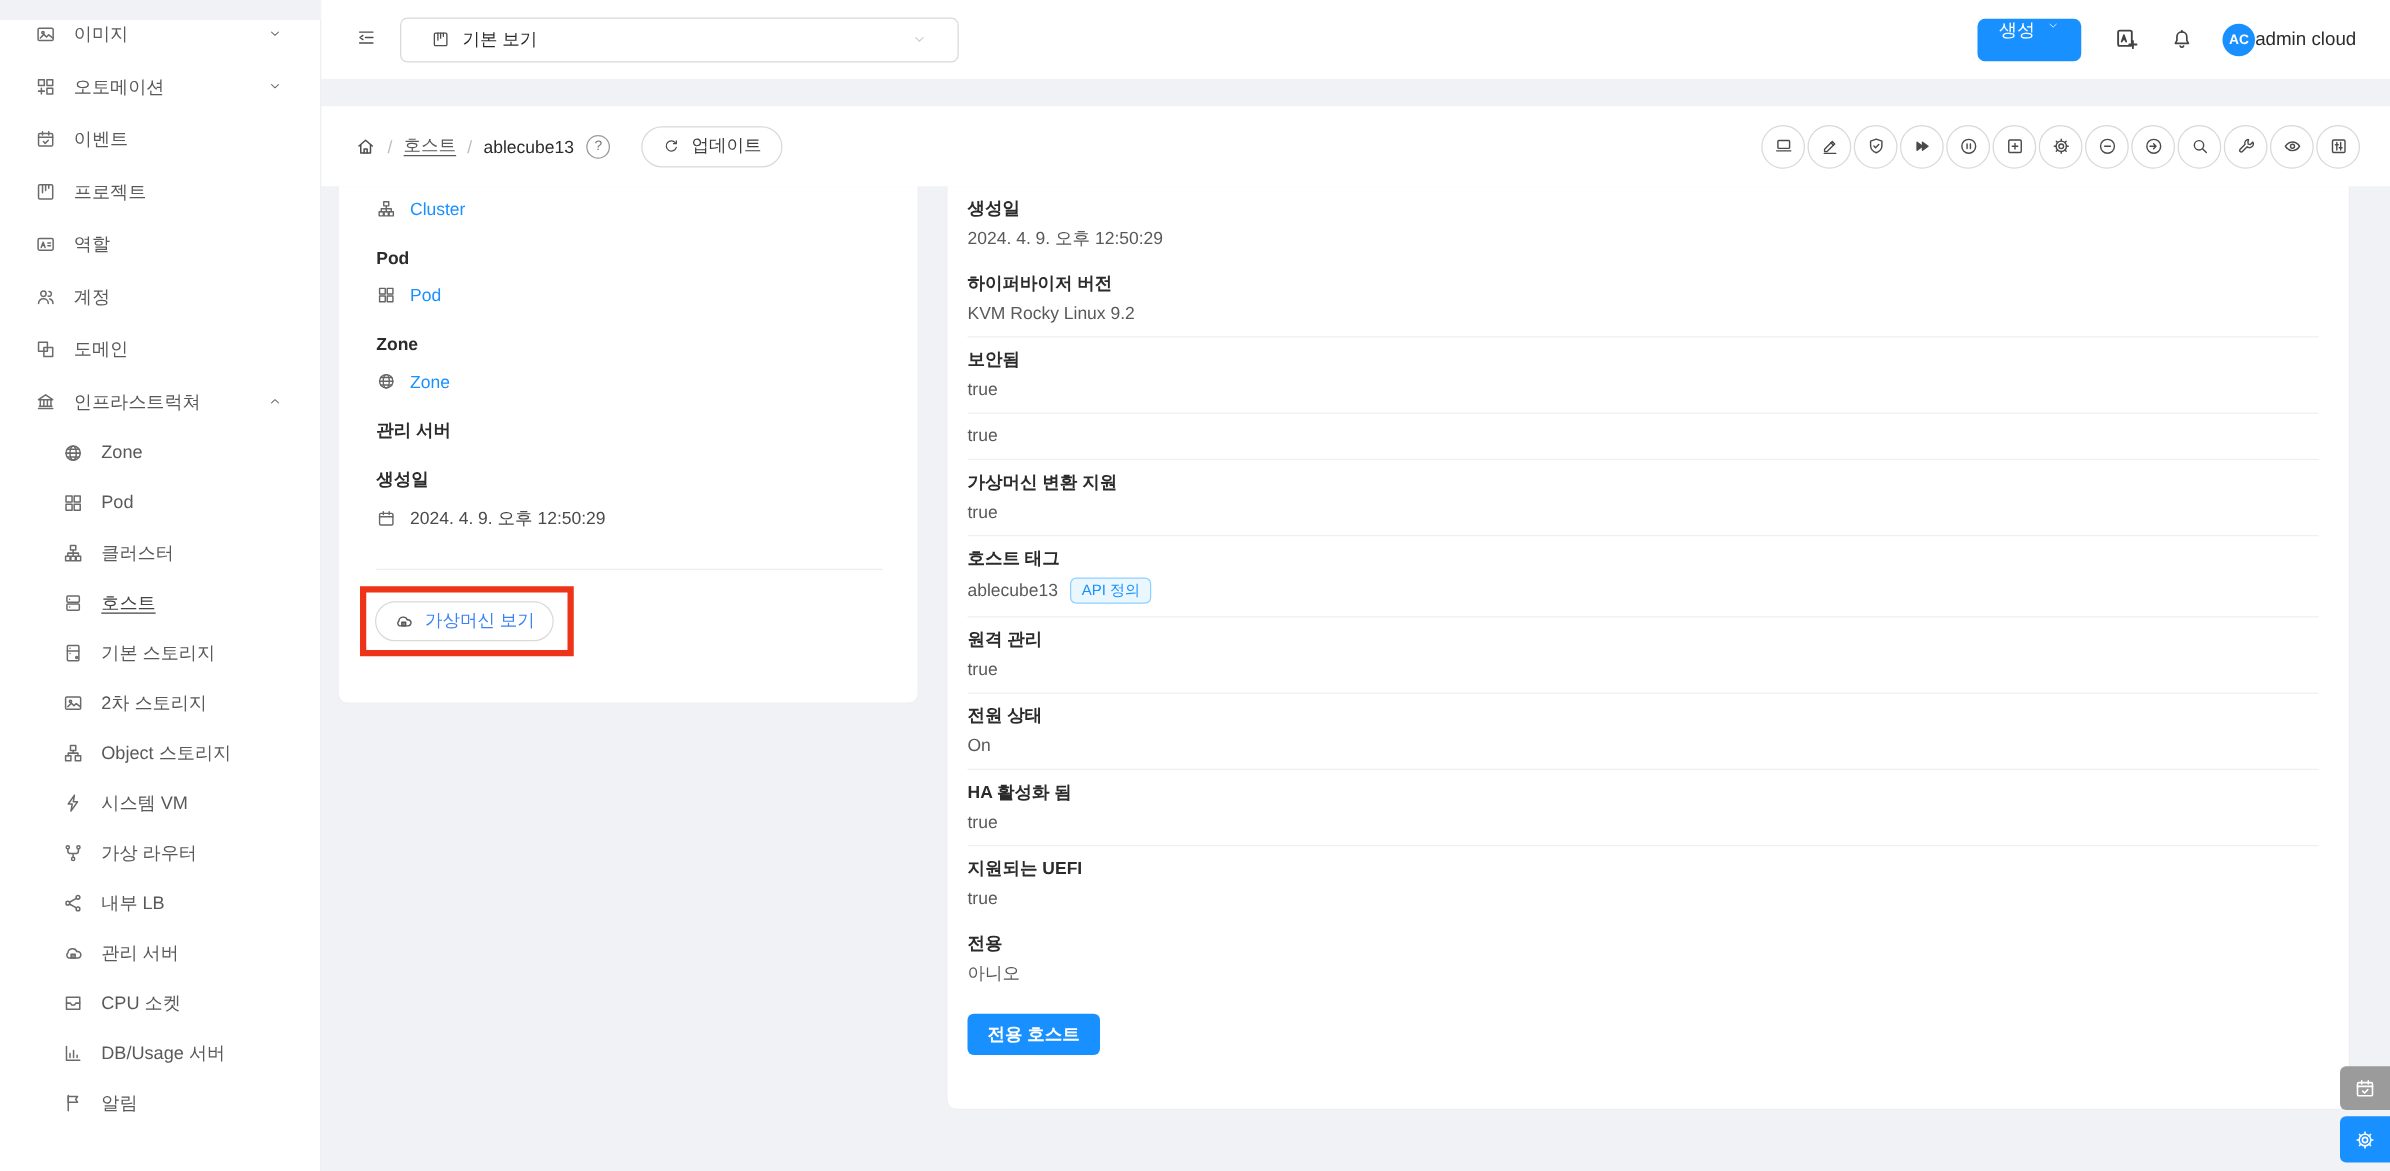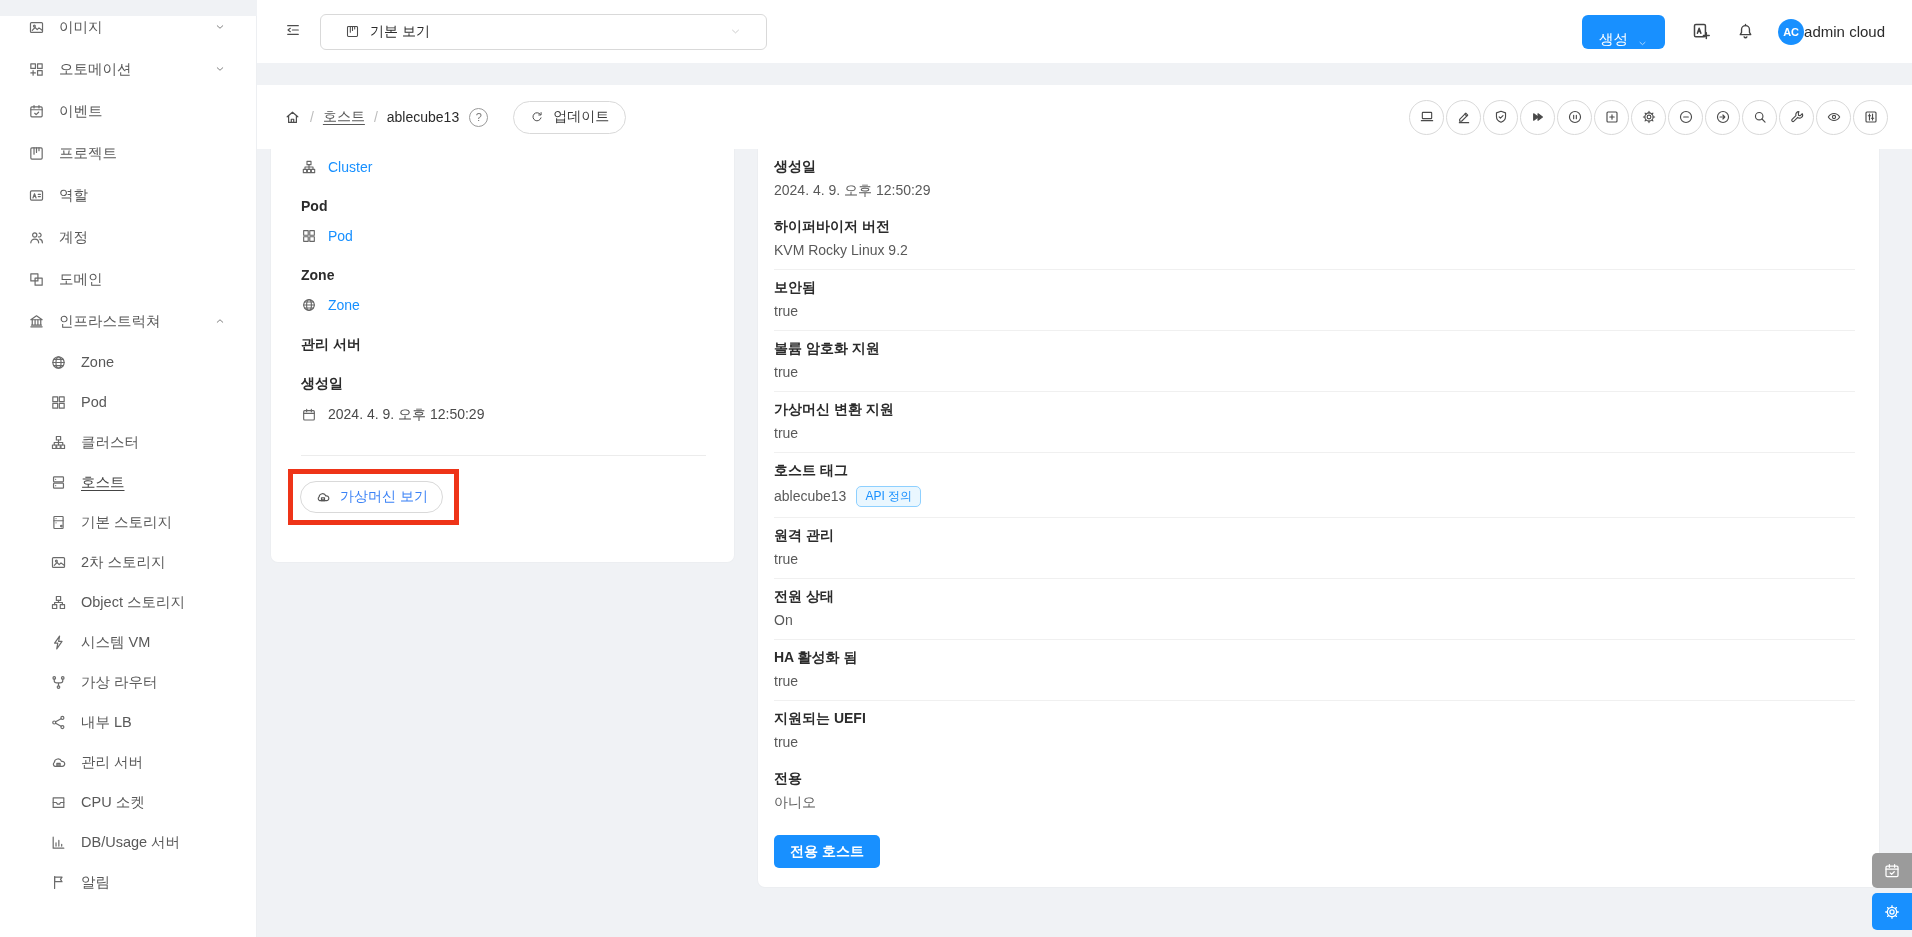--- a/index.html
+++ b/index.html
@@ -26,21 +26,21 @@
   .topbar{position:absolute;left:257px;top:0;width:1655px;height:63px;background:#fff;
     display:flex;align-items:center;padding:0 27px 0 26px;box-sizing:border-box;z-index:4}
   .collapse-btn{width:20px;height:20px;color:#4d4d4d;margin-right:17px;background:none;border:none;padding:0;cursor:pointer}
   .view-select{width:447px;height:36px;border:1px solid #d9d9d9;border-radius:6px;background:#fff;
     display:flex;align-items:center;gap:10px;padding:0 24px;box-sizing:border-box;cursor:pointer}
   .view-select .ic{width:15px;height:15px;color:#4d4d4d}
   .view-select .v-label{color:#2b2b2b}
   .view-select .chev{margin-left:auto;width:13px;height:13px;color:#c9c9c9}
   .topbar-right{margin-left:auto;display:flex;align-items:center}
   .create-btn{height:34px;background:#1890ff;color:#fff;border:none;border-radius:6px;
-    display:flex;align-items:flex-end;gap:9px;padding:0 17px;font-size:14.5px;cursor:pointer;
+    display:flex;align-items:flex-start;gap:9px;padding:0 17px;font-size:14.5px;cursor:pointer;
     font-family:inherit}
   .create-btn .chev{width:11px;height:11px;opacity:.8}
   .icon-btn{background:none;border:none;padding:0;cursor:pointer;color:#434343;display:flex}
   .translate-btn{margin-left:26px}.translate-btn .ic{width:21px;height:21px}
   .bell-btn{margin-left:24px}.bell-btn .ic{width:19px;height:19px}
   .avatar{width:26px;height:26px;border-radius:50%;background:#1890ff;color:#fff;font-size:11px;
     font-weight:bold;display:flex;align-items:center;justify-content:center;margin-left:23px;cursor:pointer}
   .user-name{margin-left:0;font-size:15px;color:#2b2b2b}
 
   
@@ -595,21 +595,20 @@
       </div>
       <div class="d-row divider">
         <div class="d-label">하이퍼바이저 버전</div>
         <div class="d-value"><span>KVM Rocky Linux 9.2</span></div>
       </div>
       <div class="d-row divider">
         <div class="d-label">보안됨</div>
         <div class="d-value"><span>true</span></div>
       </div>
       <div class="d-row divider">
-        <div class="d-label">볼륨 암호화 지원</div>
         <div class="d-value"><span>true</span></div>
       </div>
       <div class="d-row divider">
         <div class="d-label">가상머신 변환 지원</div>
         <div class="d-value"><span>true</span></div>
       </div>
       <div class="d-row divider">
         <div class="d-label">호스트 태그</div>
         <div class="d-value"><span>ablecube13</span><span class="tag-badge">API 정의</span></div>
       </div>

